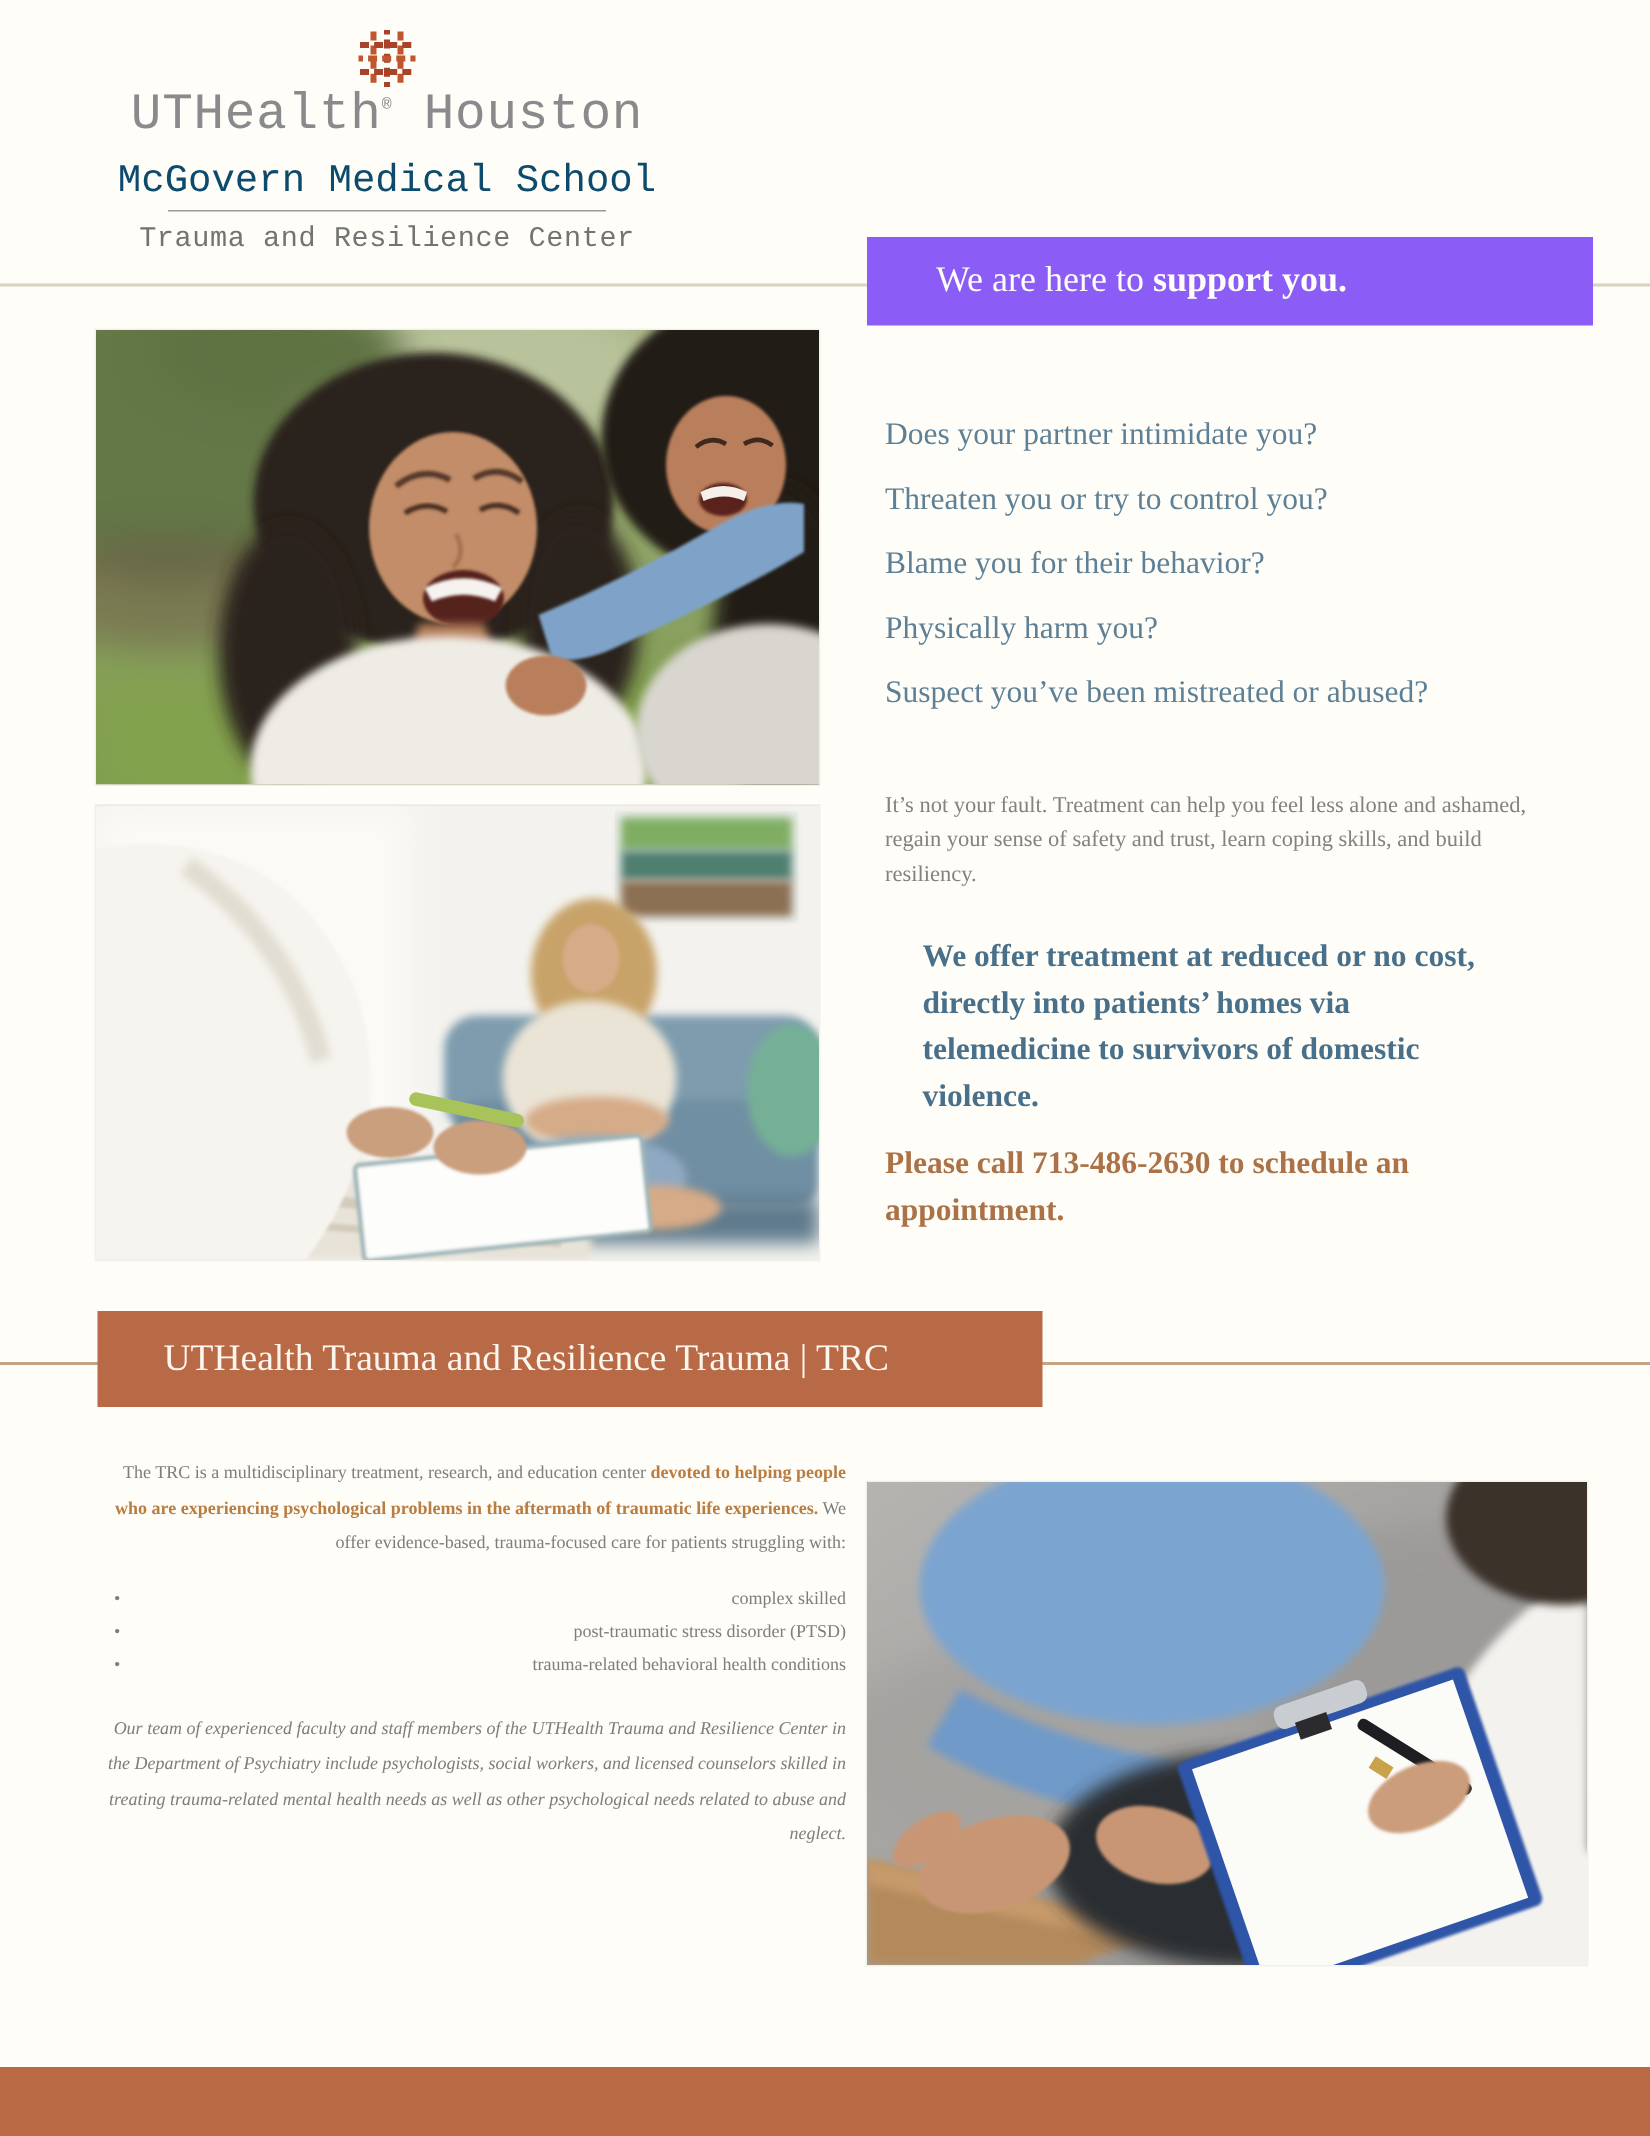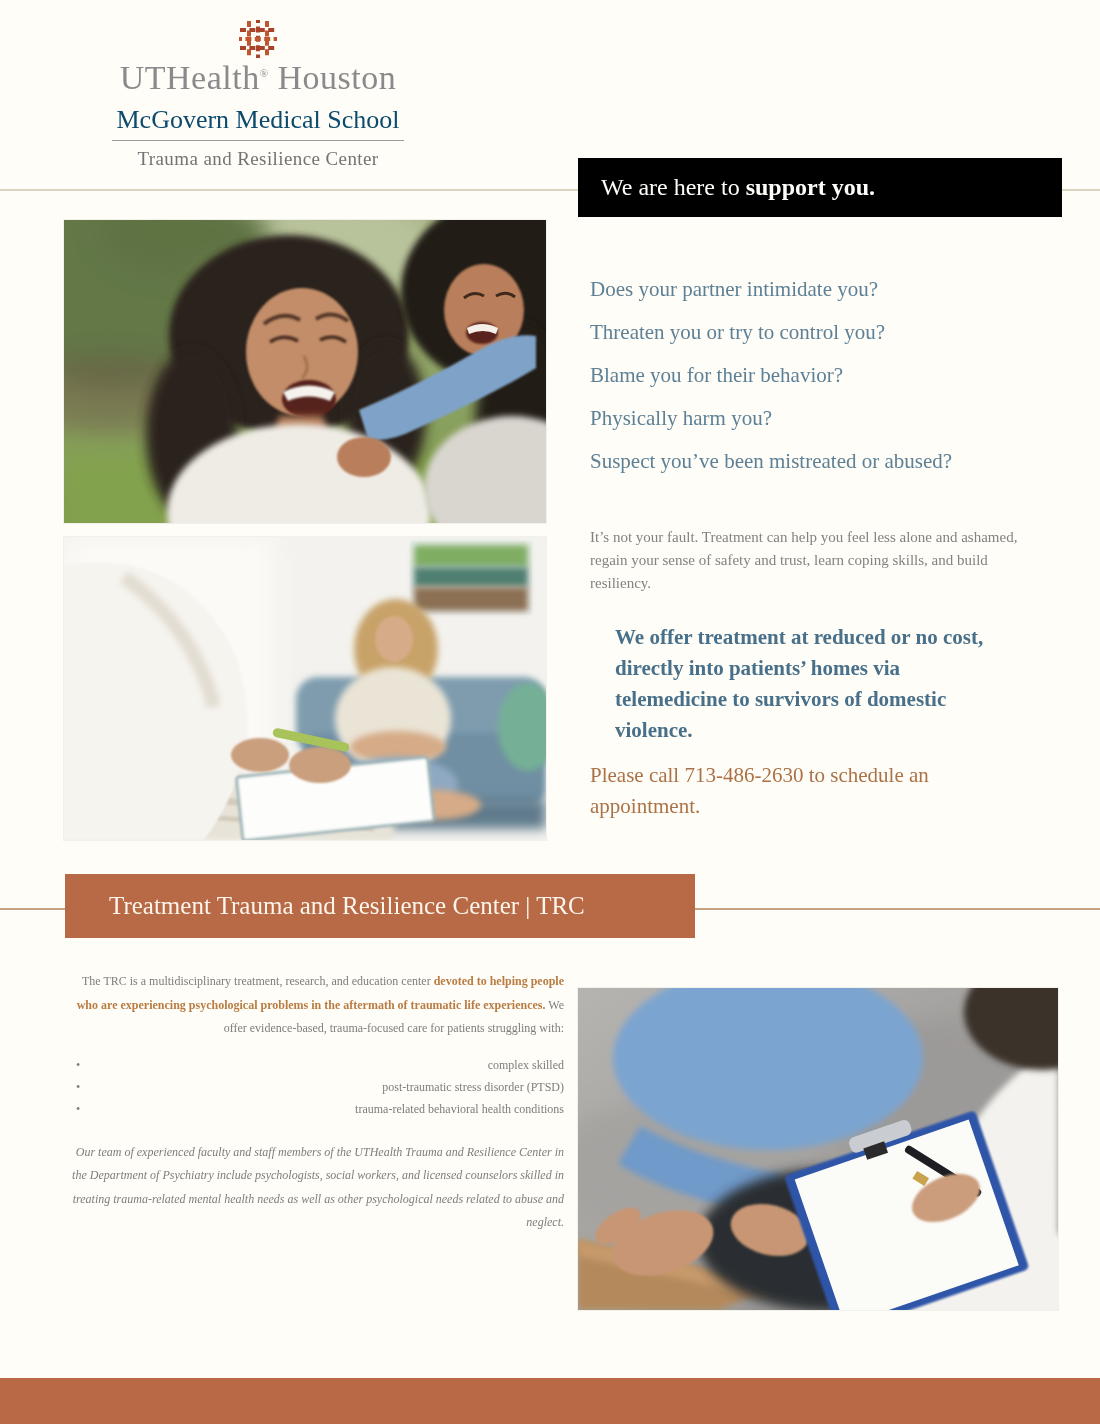--- a/index.html
+++ b/index.html
@@ -5,57 +5,57 @@
   html,body{margin:0;padding:0;}
   body{
     width:1100px;height:1424px;
     background:#fffdf7;
     font-family:"Liberation Serif","DejaVu Serif",serif;
     position:relative;overflow:hidden;
   }
   .abs{position:absolute;}
 
   
-  .logo{left:60px;top:20px;width:396px;text-align:center;z-index:3;}
+  .logo{left:60px;top:20px;width:396px;text-align:center;z-index:3;font-family:Liberation Mono, monospace;}
   .logo-mark{display:block;margin:0 auto 2px auto;width:44px;height:38px;}
   .logo-title{font-size:34px;color:#8a8a8c;letter-spacing:.5px;line-height:1.05;}
   .logo-title sup{font-size:11px;vertical-align:super;color:#8a8a8c;}
   .logo-sub{font-size:26px;color:#0c4a6e;margin-top:10px;line-height:1.1;}
   .logo-underline{width:292px;border-top:1px solid #9a9a98;margin:6px auto 7px auto;}
   .logo-dept{font-size:19px;color:#737373;letter-spacing:.4px;}
 
   
   .rule-top{left:0;top:189px;width:1100px;height:2px;background:#d8d4c0;z-index:1;}
   .rule-mid{left:0;top:908px;width:1100px;height:2px;background:#c5a486;z-index:1;}
 
   
   .support-banner{
-    left:578px;top:158px;width:484px;height:59px;background:#000000;z-index:2;
-    color:#fdfdf9;font-size:24px;line-height:59px;padding-left:23px;box-sizing:border-box;
+    left:578px;top:158px;width:484px;height:59px;background:#8b5cf6;z-index:2;
+    color:#fdfdf9;font-size:24px;line-height:59px;padding-left:46px;box-sizing:border-box;
   }
   .support-banner b{font-weight:bold;}
   .trc-banner{
     left:65px;top:874px;width:630px;height:64px;background:#b76a45;z-index:2;
     color:#fdf6ee;font-size:25px;line-height:64px;padding-left:44px;box-sizing:border-box;
     white-space:nowrap;
   }
 
   
   .photo{overflow:hidden;box-shadow:0 0 0 1px rgba(0,0,0,.05);background:#ddd;}
   .photo1{left:64px;top:220px;width:482px;height:303px;}
   .photo2{left:64px;top:537px;width:482px;height:303px;}
   .photo3{left:578px;top:988px;width:480px;height:322px;}
   .photo svg{display:block;}
 
   
   .questions{left:590px;top:268px;width:475px;}
   .question{font-size:21px;color:#5d8096;line-height:43px;white-space:nowrap;}
   .reassurance{left:590px;top:526px;width:458px;font-size:15px;line-height:23px;color:#828280;}
   .offer{left:590px;top:622px;width:398px;font-size:21px;line-height:31px;font-weight:bold;color:#48708a;margin-left:25px;}
-  .cta{left:590px;top:760px;width:398px;font-size:21px;line-height:31px;font-weight:normal;color:#ab7247;}
+  .cta{left:590px;top:760px;width:398px;font-size:21px;line-height:31px;font-weight:bold;color:#ab7247;}
 
   
   .trc-text{left:72px;top:970px;width:492px;font-size:12px;line-height:23.5px;color:#7d7d7d;text-align:right;}
   .trc-text .hl{font-weight:bold;color:#b97c43;}
   .trc-bullets{list-style:none;margin:13px 0 0 0;padding:0;}
   .trc-bullets li{position:relative;padding-left:34px;line-height:22px;}
   .trc-bullets .blt{position:absolute;left:4px;top:0;color:#7d7d7d;}
   .team-para{margin-top:21px;font-style:italic;}
 
   
@@ -200,21 +200,21 @@
   <div class="question">Physically harm you?</div>
   <div class="question">Suspect you’ve been mistreated or abused?</div>
 </div>
 
 <div class="abs reassurance">It’s not your fault. Treatment can help you feel less alone and ashamed, regain your sense of safety and trust, learn coping skills, and build resiliency.</div>
 
 <div class="abs offer">We offer treatment at reduced or no cost, directly into patients’ homes via telemedicine to survivors of domestic violence.</div>
 
 <div class="abs cta">Please call 713-486-2630 to schedule an appointment.</div>
 
-<div class="abs trc-banner">Treatment Trauma and Resilience Center | TRC</div>
+<div class="abs trc-banner">UTHealth Trauma and Resilience Trauma | TRC</div>
 
 <div class="abs trc-text">
   <div><span>The TRC is a multidisciplinary treatment, research, and education center </span><span class="hl">devoted to helping people who are experiencing psychological problems in the aftermath of traumatic life experiences.</span><span> We offer evidence-based, trauma-focused care for patients struggling with:</span></div>
   <ul class="trc-bullets">
     <li><span class="blt">•</span><span>complex skilled</span></li>
     <li><span class="blt">•</span><span>post-traumatic stress disorder (PTSD)</span></li>
     <li><span class="blt">•</span><span>trauma-related behavioral health conditions</span></li>
   </ul>
   <div class="team-para">Our team of experienced faculty and staff members of the UTHealth Trauma and Resilience Center in the Department of Psychiatry include psychologists, social workers, and licensed counselors skilled in treating trauma-related mental health needs as well as other psychological needs related to abuse and neglect.</div>
 </div>

